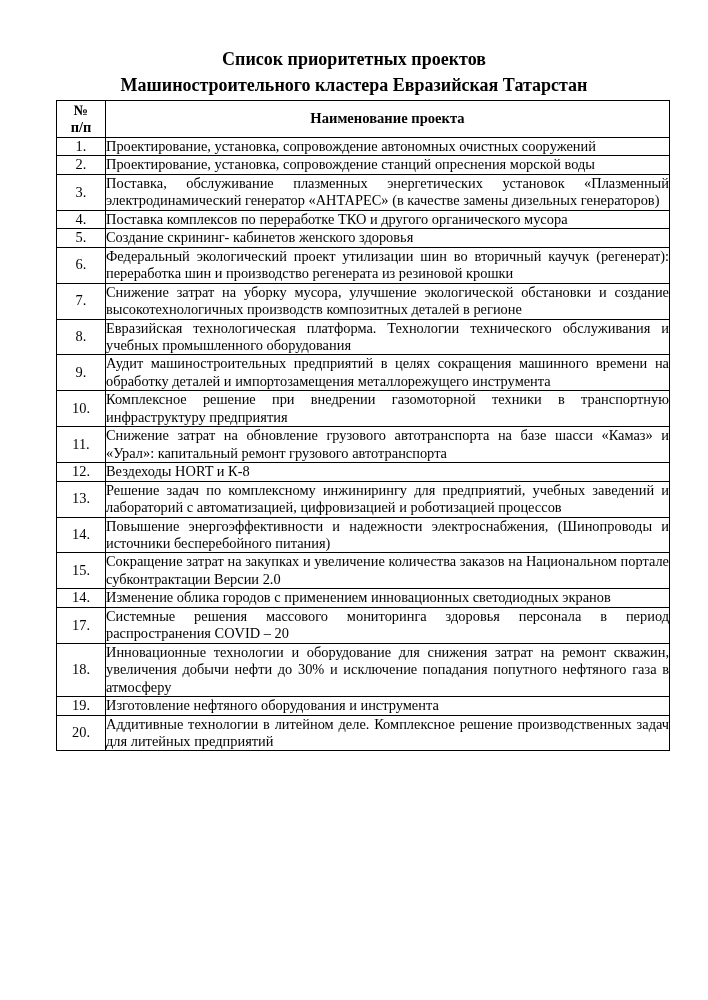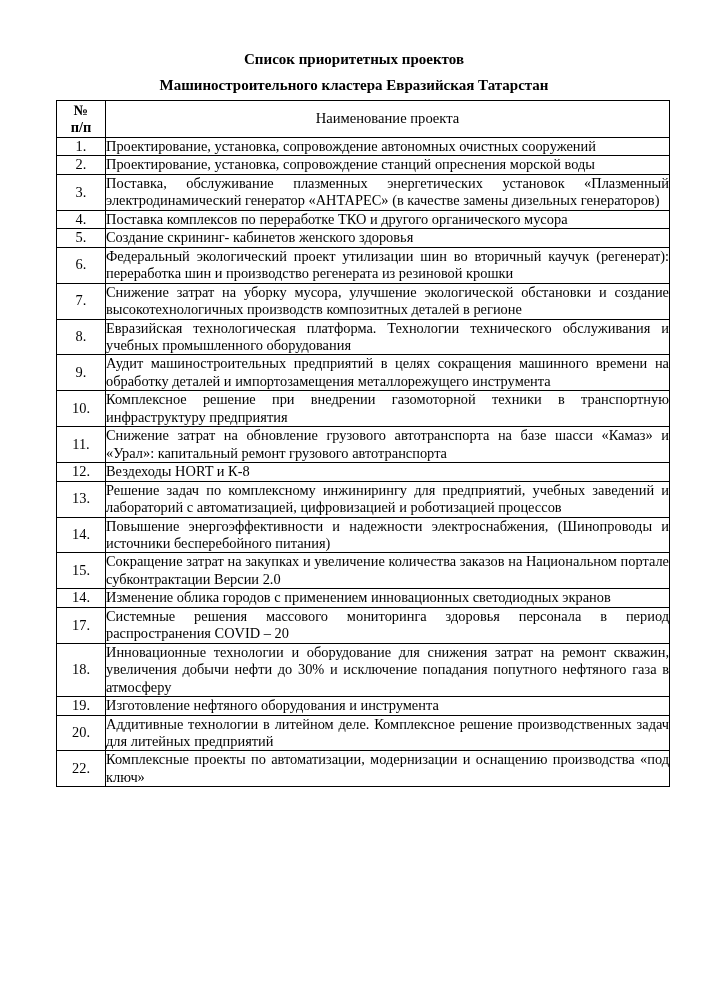--- a/index.html
+++ b/index.html
@@ -12,21 +12,21 @@
     font-family: "Liberation Serif", "DejaVu Serif", serif;
     overflow: hidden;
   }
   .title {
     position: absolute;
     top: 46px;
     left: 0;
     width: 708px;
     text-align: center;
     font-weight: bold;
-    font-size: 15px;
+    font-size: 18px;
     line-height: 26px;
   }
   table.doc-table {
     position: absolute;
     left: 56px;
     top: 100px;
     width: 614px;
     border-collapse: collapse;
     table-layout: fixed;
     font-size: 14.4px;
@@ -42,21 +42,21 @@
   th.num-h {
     font-weight: bold;
     text-align: center;
     vertical-align: middle;
     white-space: pre-line;
     font-size: 14.4px;
     line-height: 17px;
     height: 36px;
   }
   th.name-h {
-    font-weight: normal;
+    font-weight: bold;
     text-align: center;
     vertical-align: middle;
     font-size: 14.6px;
     height: 36px;
   }
   td.num {
     text-align: center;
     vertical-align: middle;
     font-size: 14.4px;
   }
@@ -183,20 +183,16 @@
       <td class="num">19.</td>
       <td class="name">Изготовление нефтяного оборудования и инструмента</td>
     </tr>
 
     <tr>
       <td class="num">20.</td>
       <td class="name">Аддитивные технологии в литейном деле. Комплексное решение производственных задач для литейных предприятий</td>
     </tr>
 
 
-    <tr>
-      <td class="num">22.</td>
-      <td class="name">Комплексные проекты по автоматизации, модернизации и оснащению производства «под ключ»</td>
-    </tr>
   </tbody>
   </table>
 
 </div>
 
 </body></html>

